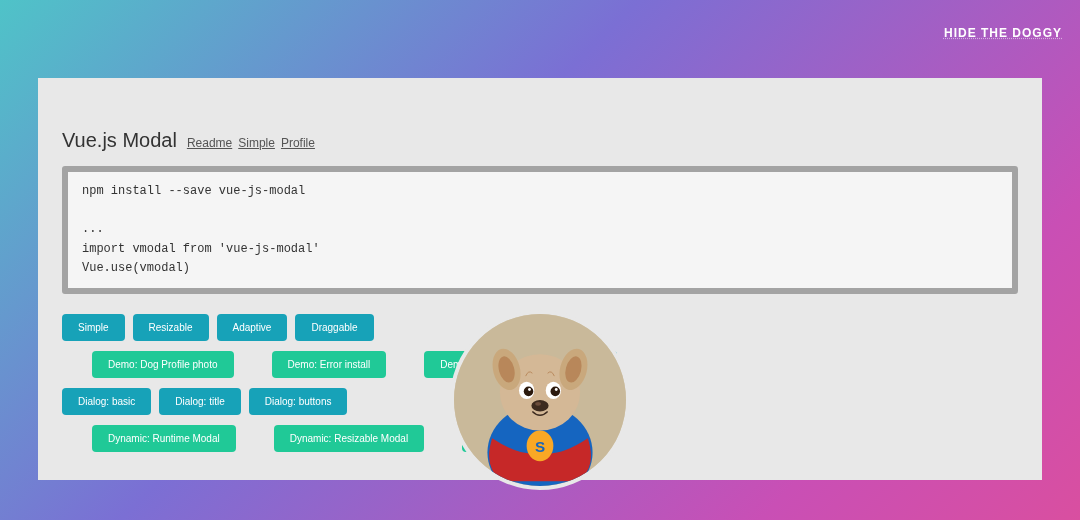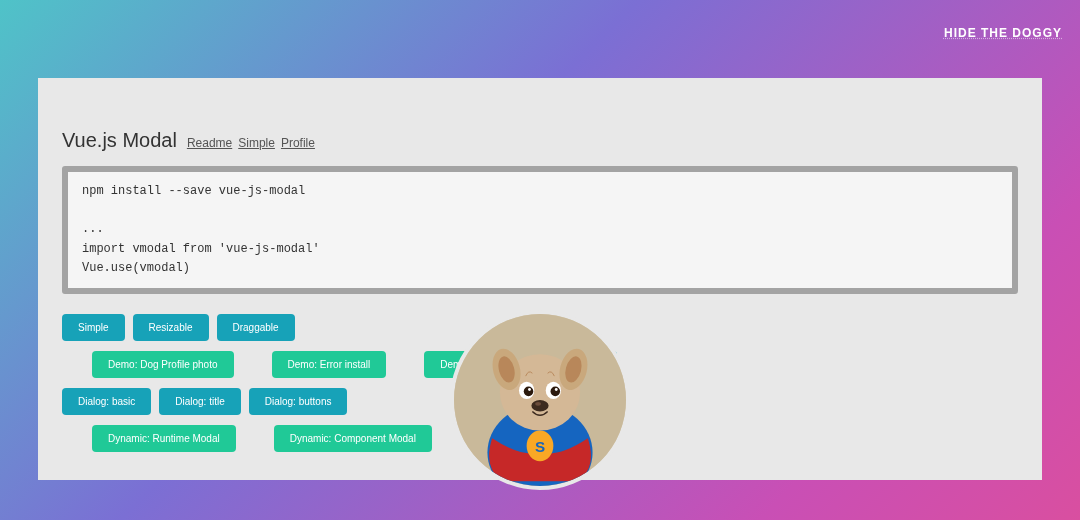--- a/index.html
+++ b/index.html
@@ -158,39 +158,40 @@
 
 ...
 import vmodal from 'vue-js-modal'
 Vue.use(vmodal)</div>
 
   <div class="btn-rows">
 
     <div class="btn-row">
       <button class="btn btn-blue">Simple</button>
       <button class="btn btn-blue">Resizable</button>
+      <button class="btn btn-blue">Adaptive</button>
       <button class="btn btn-blue">Draggable</button>
     </div>
 
     <div class="btn-row">
       <button class="btn btn-teal">Demo: Dog Profile photo</button>
       <button class="btn btn-teal">Demo: Error install</button>
       <button class="btn btn-teal">Demo: Login</button>
       <button class="btn btn-blue">Can be shown</button>
     </div>
 
     <div class="btn-row">
       <button class="btn btn-blue">Dialog: basic</button>
       <button class="btn btn-blue">Dialog: title</button>
       <button class="btn btn-blue">Dialog: buttons</button>
     </div>
 
     <div class="btn-row">
       <button class="btn btn-teal">Dynamic: Runtime Modal</button>
-      <button class="btn btn-teal">Dynamic: Component Modal</button>
+      <button class="btn btn-teal">Dynamic: Resizable Modal</button>
       <button class="btn btn-teal">Dynamic: …grams</button>
     </div>
 
   </div>
 
   <div class="dog-avatar">
     <svg class="dog-svg" viewBox="0 0 180 180" xmlns="http://www.w3.org/2000/svg">
 
       <rect width="180" height="180" fill="#c9b99a"></rect>
 

